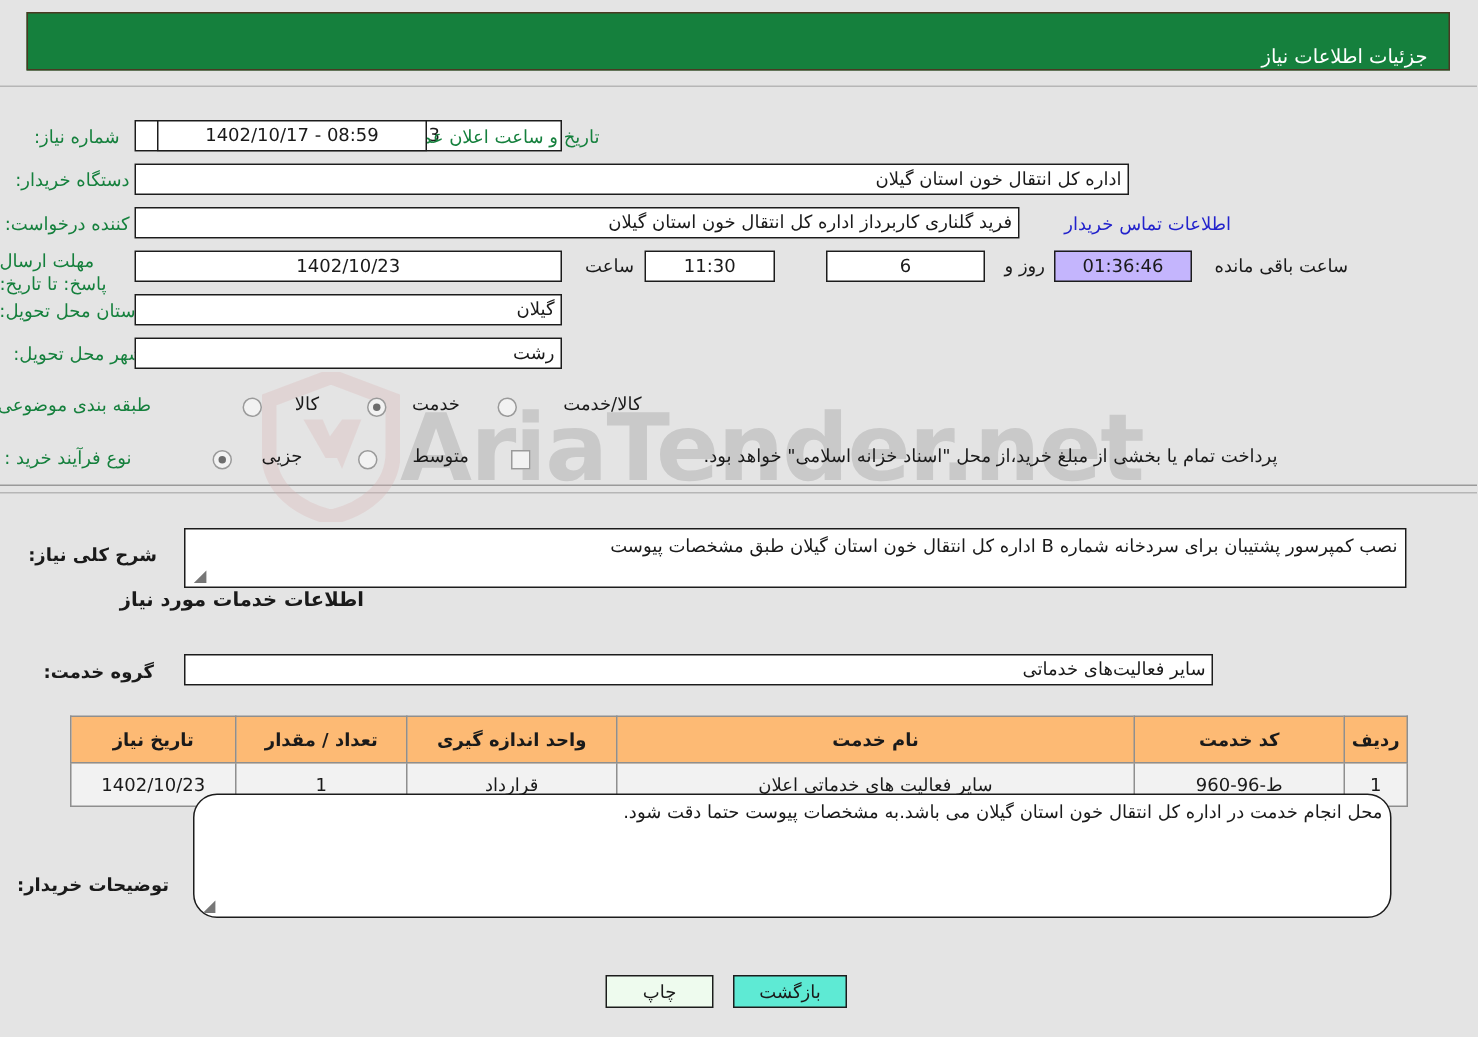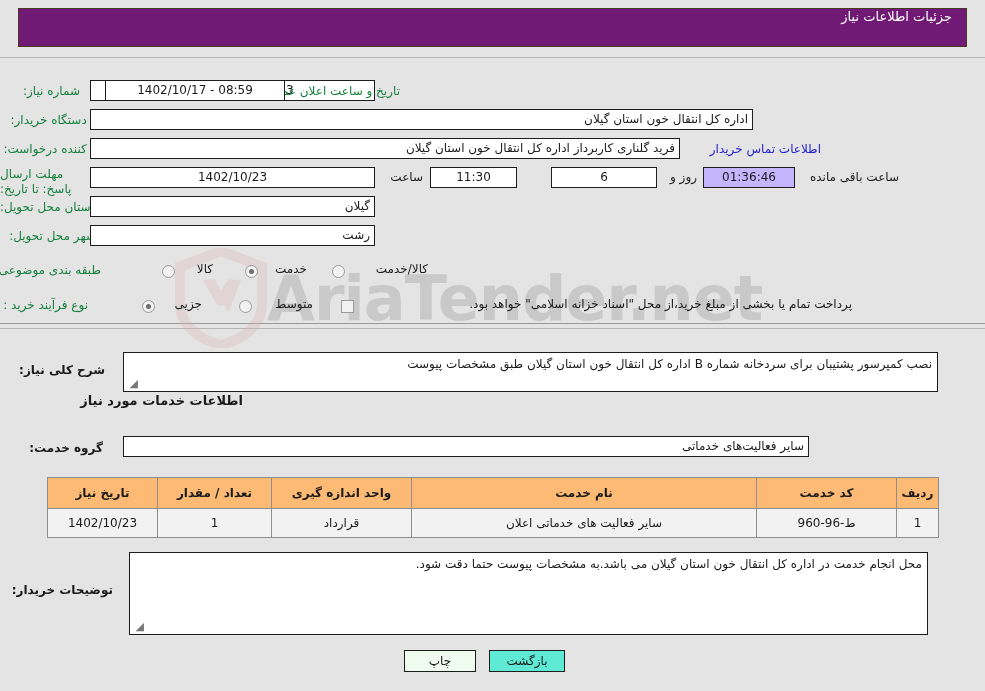--- a/index.html
+++ b/index.html
@@ -53,26 +53,26 @@
     white-space: nowrap;
   }
 
   
   #titlebar {
     position: absolute;
     left: 18px;
     top: 8px;
     width: 949px;
     height: 39px;
-    background: #701a75;
+    background: #15803d;
     border: 1px solid #4a3922;
     box-sizing: border-box;
     color: #ffffff;
     display: flex;
-    align-items: flex-start;
+    align-items: flex-end;
     justify-content: flex-start;
     padding: 0 14px;
     font-size: 13px;
     z-index: 2;
   }
 
   
   .panel {
     position: absolute;
     background: #e4e4e4;
@@ -332,19 +332,19 @@
       <td class="num">ط-96-960</td>
       <td>سایر فعالیت های خدماتی اعلان</td>
       <td>قرارداد</td>
       <td class="num">1</td>
       <td class="num">1402/10/23</td>
     </tr>
   </tbody>
 </table>
 
 <div class="blabel" style="right:872px; top:583px; z-index:6;margin-left:32px;">توضیحات خریدار:</div>
-<div class="ta" style="right:57px; top:552px; width:799px; height:83px; z-index:6;">
+<div class="ta" style="right:57px; top:529px; width:799px; height:83px; z-index:6;border-radius:16px;">
   <span>محل انجام خدمت در اداره کل انتقال خون استان گیلان می باشد.به مشخصات پیوست حتما دقت شود.</span>
   <span class="grip">◢</span>
 </div>
 
 <div class="btn" id="btn-print" style="right:509px; top:650px; width:72px; z-index:6;">چاپ</div>
 <div class="btn" id="btn-back" style="right:420px; top:650px; width:76px; z-index:6;">بازگشت</div>
 
 </body></html>

